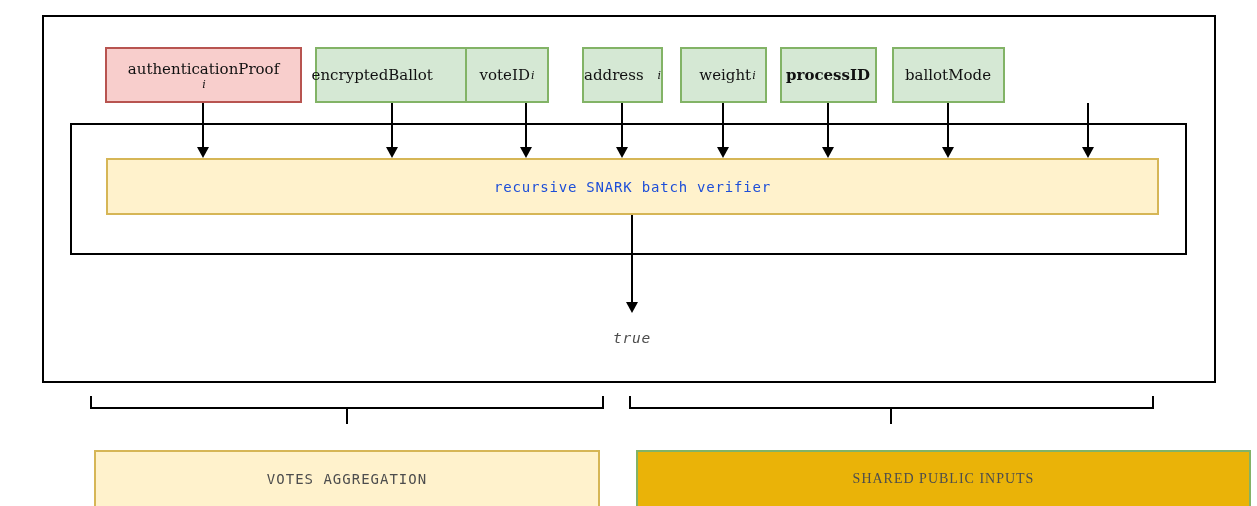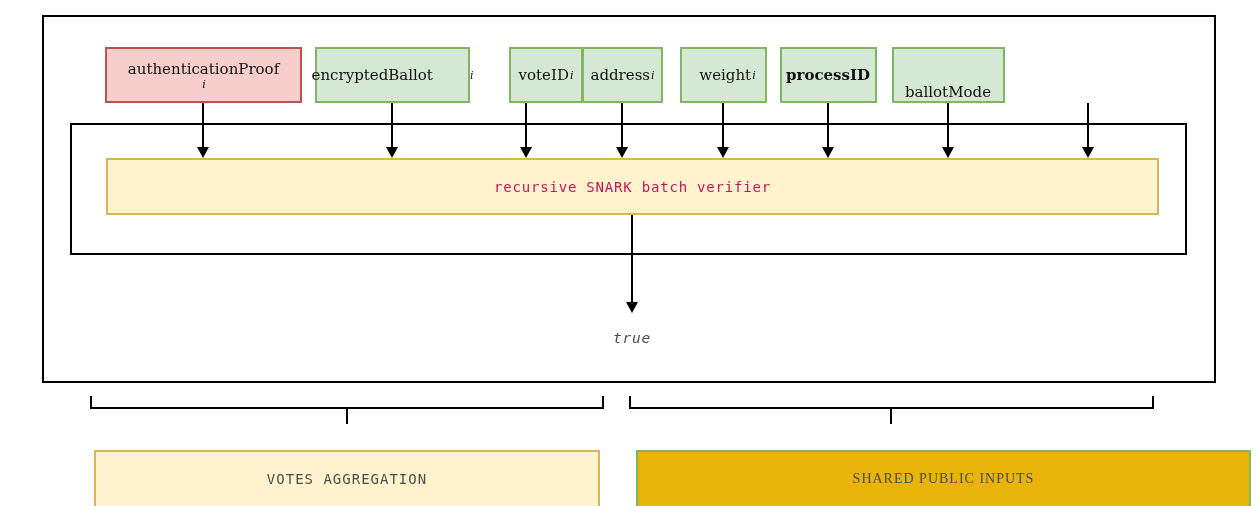--- a/index.html
+++ b/index.html
@@ -28,25 +28,25 @@
     position: absolute; top: 47px; height: 56px;
     box-sizing: border-box;
     display: flex; align-items: center; justify-content: center;
     font-size: 15px; color: #111111;
     background: #d5e8d4; border: 2px solid #82b366;
     z-index: 3;
   }
   .inbox.red { background: #f8cecc; border-color: #b85450; }
   .in0 { left: 105px;  width: 197px; flex-direction: column; }
   .in1 { left: 315px;  width: 155px; gap: 36px; }
-  .in2 { left: 509px;  width: 74px; text-align: right;  }
-  .in3 { left: 582px;  width: 81px;  }
+  .in2 { left: 465px;  width: 84px; text-align: right;  }
+  .in3 { left: 582px;  width: 81px; justify-content: space-between;  }
   .in4 { left: 680px;  width: 87px; padding-left: 8px;  }
   .in5 { left: 780px;  width: 97px; font-weight: bold;  }
-  .in6 { left: 892px;  width: 113px; align-items: flex-end; }
+  .in6 { left: 892px;  width: 113px; }
   .in7 { left: 1017px; width: 143px; }
   .sub { font-style: italic; font-size: 11px; vertical-align: -4px; margin-left: 1px; }
   
   .a-stem {
     position: absolute; top: 103px; width: 2px; height: 46px;
     background: #000000; z-index: 4;
   }
   .a-head {
     position: absolute; top: 147px; width: 0; height: 0;
     border-left: 6px solid transparent; border-right: 6px solid transparent;
@@ -61,21 +61,21 @@
   .ax6 { left: 947px; } .hx6 { left: 942px; }
   .ax7 { left: 1087px; } .hx7 { left: 1082px; }
   
   .verifier {
     position: absolute; left: 106px; top: 158px;
     width: 1053px; height: 57px;
     box-sizing: border-box;
     background: #fff2cc; border: 2px solid #d6b656;
     display: flex; align-items: center; justify-content: center;
     font-family: "DejaVu Sans Mono", monospace;
-    font-size: 14px; letter-spacing: 0.8px; color: #be185d;
+    font-size: 14px; letter-spacing: 0.8px; color: #1d4ed8;
     z-index: 2;
   }
   
   .out-stem {
     position: absolute; left: 631px; top: 215px;
     width: 2px; height: 88px; background: #000000; z-index: 4;
   }
   .out-head {
     position: absolute; left: 626px; top: 302px;
     width: 0; height: 0;

